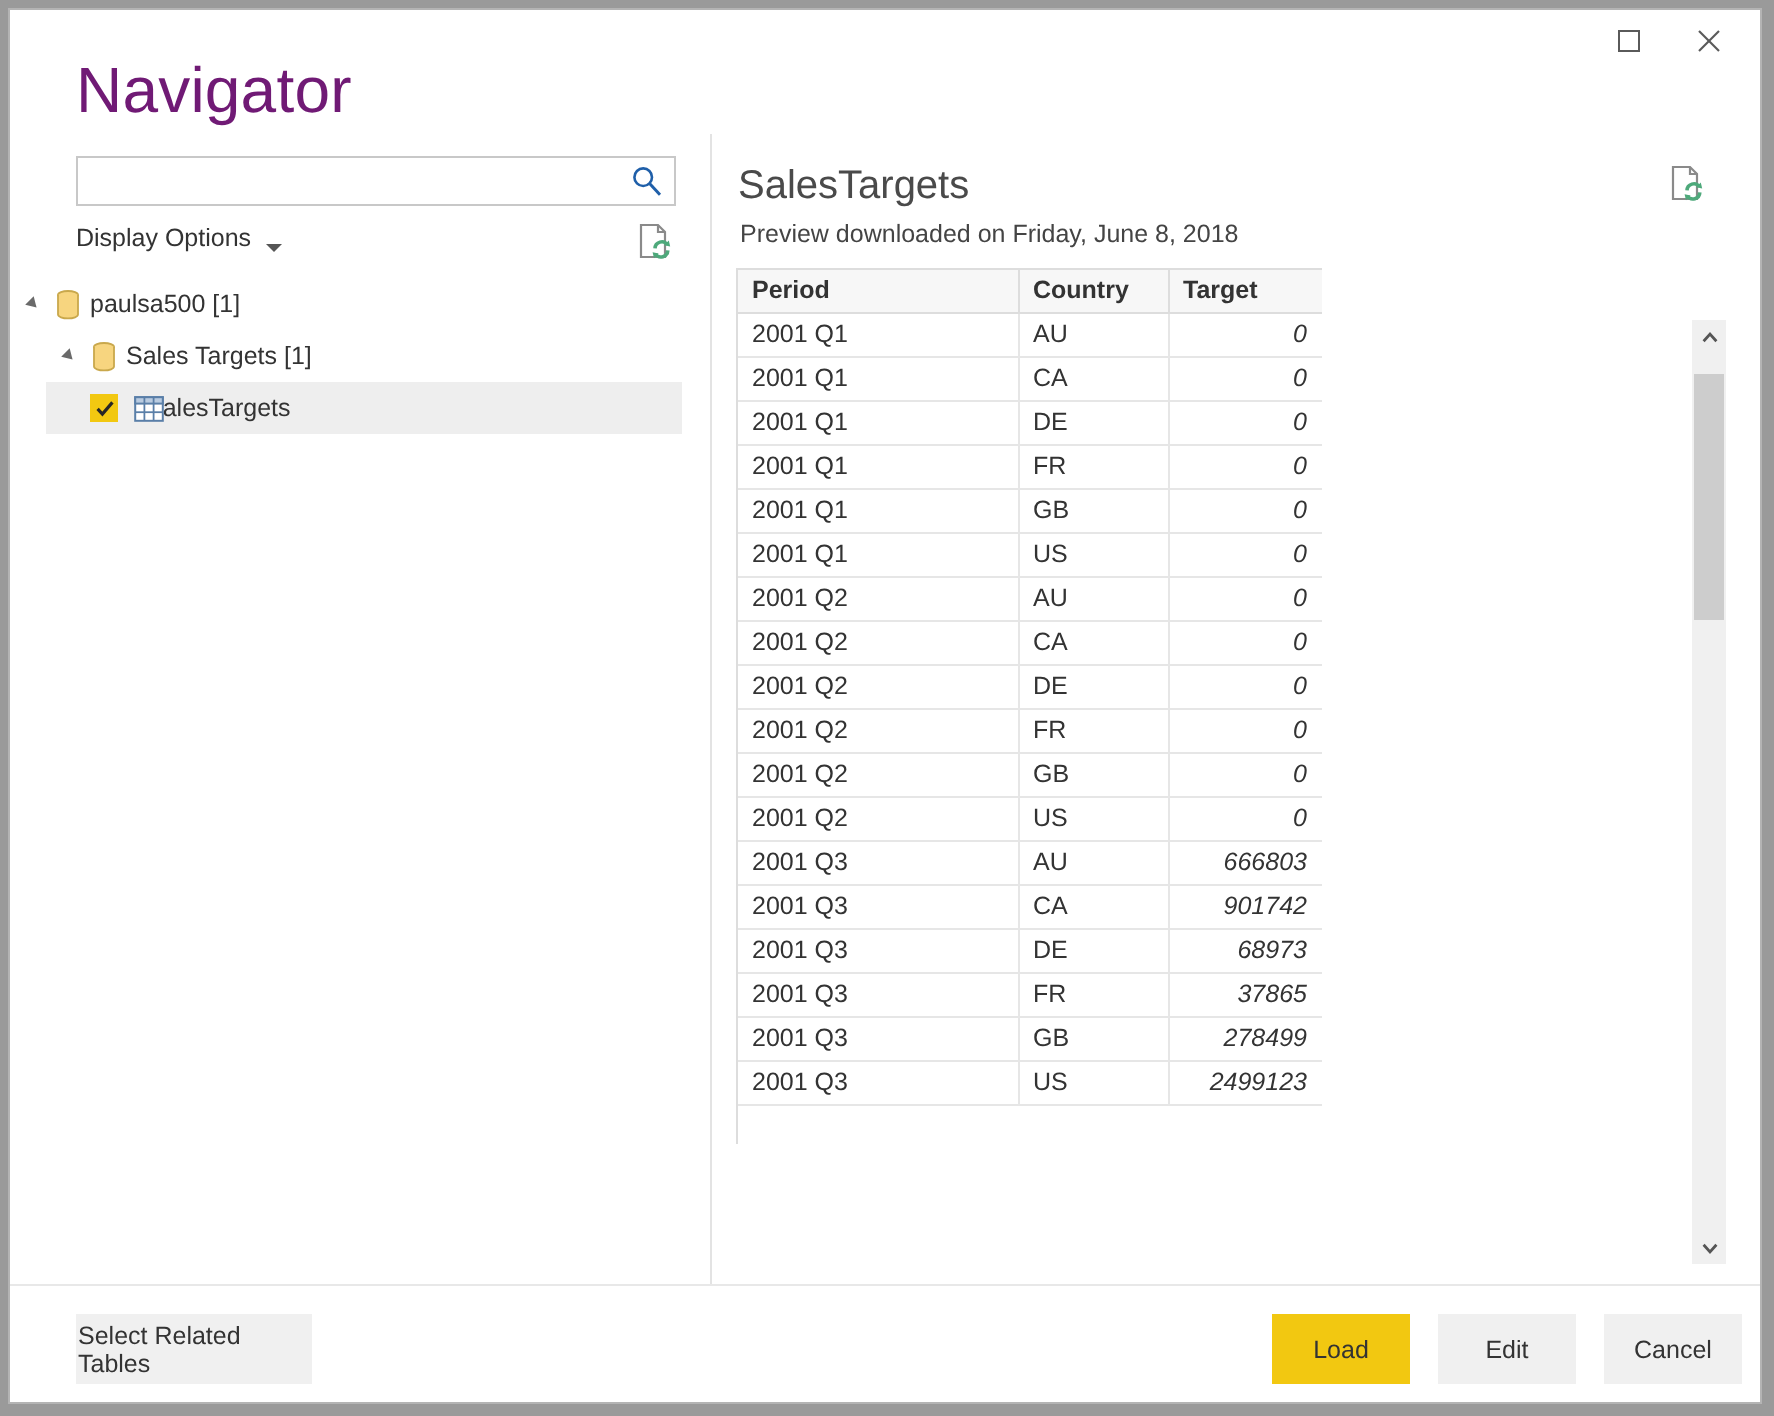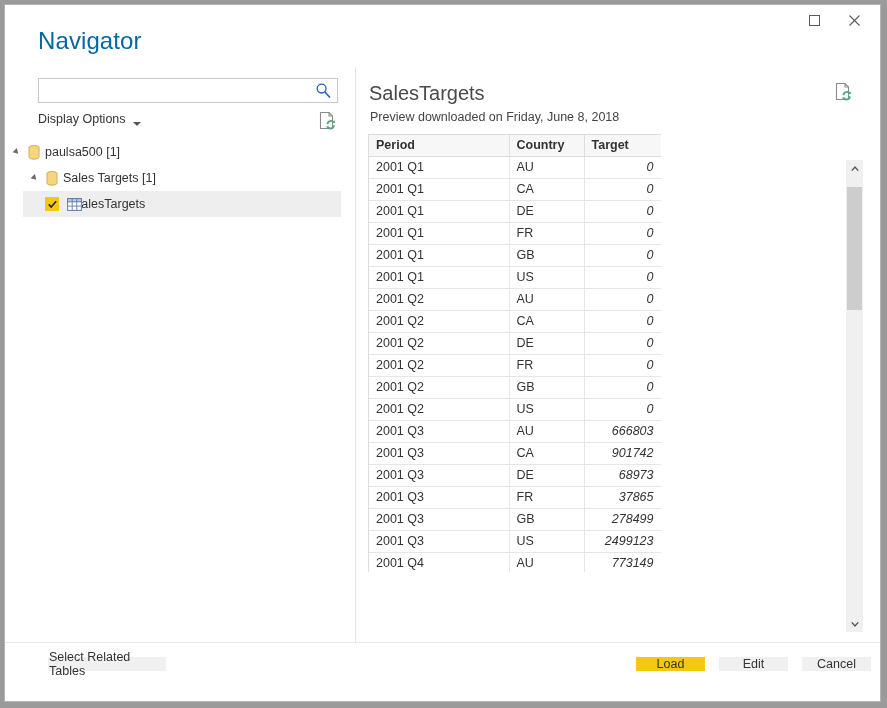--- a/index.html
+++ b/index.html
@@ -49,23 +49,23 @@
   .sq-glyph {
     width: 11px; height: 11px;
     border: 1px solid #5a5a5a;
     box-sizing: border-box;
   }
 
   .dlg-title {
     position: absolute;
     left: 33px;
     top: 22px;
-    font-size: 24px;
+    font-size: 32px;
     font-weight: 400;
-    color: #0369a1;
+    color: #701a75;
     letter-spacing: 0.1px;
     text-align: right;
   }
 
   
   #left-panel {
     position: absolute;
     left: 0;
     top: 62px;
     width: 350px;
@@ -316,32 +316,31 @@
     position: absolute;
     left: 0; right: 0;
     bottom: 0;
     height: 58px;
     border-top: 1px solid #e8e8e8;
     background: #fff;
   }
   .btn {
     position: absolute;
     top: 14px;
-    height: 14px;
+    height: 35px;
     background: #f0f0f0;
     border: 1px solid transparent;
     color: #333;
     font-size: 12.5px;
     font-family: "Liberation Sans", sans-serif;
     display: flex;
     align-items: center;
     justify-content: center;
     cursor: default;
     box-sizing: border-box;
-    margin-left: 10px;
   }
   #btn-related { left: 33px; width: 118px; }
   #btn-load {
     right: 175px; width: 69px;
     background: #f2c811;
     text-align: right;
   }
   #btn-edit { right: 92px; width: 69px; }
   #btn-cancel { right: 9px; width: 69px; }
 </style>
@@ -545,25 +544,20 @@
             <tr>
               <td>2001 Q3</td>
               <td>GB</td>
               <td class="num">278499</td>
             </tr>
             <tr>
               <td>2001 Q3</td>
               <td>US</td>
               <td class="num">2499123</td>
             </tr>
-            <tr>
-              <td>2001 Q4</td>
-              <td>AU</td>
-              <td class="num">773149</td>
-            </tr>
           </tbody>
       </table>
     </div>
 
     <div id="vscroll">
       <div class="sb-arrow up">
         <svg class="chev" viewBox="0 0 8 8">
           <polyline points="0.8,5.6 4,2 7.2,5.6" fill="none" stroke="#555" stroke-width="1.4"></polyline>
         </svg>
       </div>

